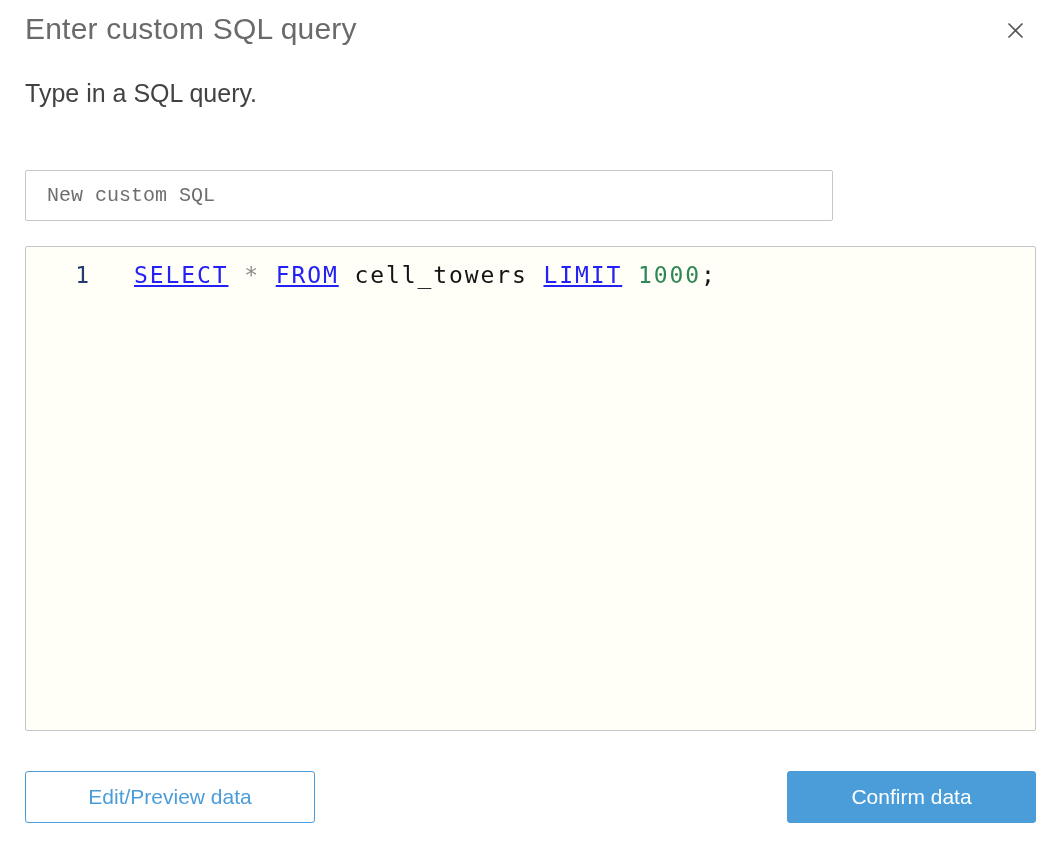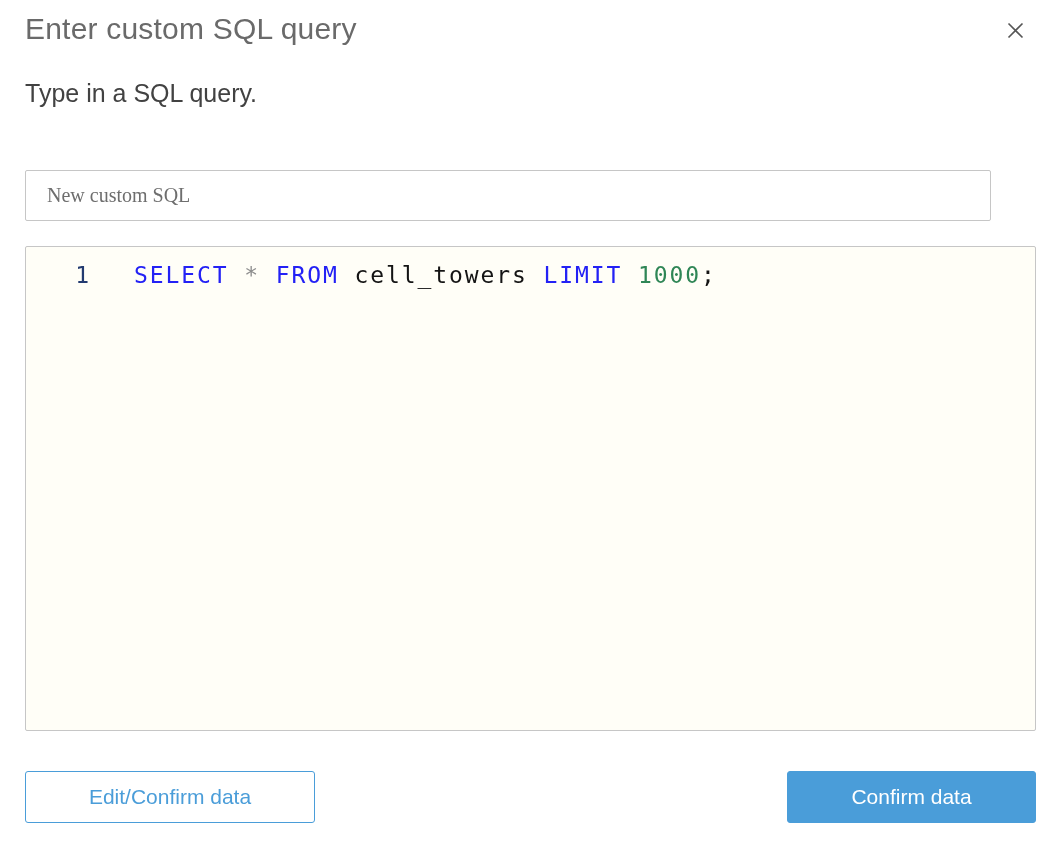--- a/index.html
+++ b/index.html
@@ -33,43 +33,43 @@
     position:absolute;top:8px;right:9px;
     background:none;border:none;cursor:pointer;
     width:24px;height:24px;display:flex;align-items:center;justify-content:center;
     color:var(--close-gray);
   }
   .subtitle{
     margin-top:32px;font-size:25px;color:var(--subtitle-gray);
     line-height:26px;
   }
   .name-input{
-    margin-top:64px;display:block;width:966px;height:51px;
+    margin-top:64px;display:block;width:808px;height:51px;
     border:1px solid var(--border-gray);border-radius:2px;background:#fff;
-    font-family:Liberation Serif, serif;
+    font-family:Liberation Mono, monospace;
     font-size:20px;color:var(--input-text-gray);padding:0 21px;outline:none;
   }
   .editor{
     margin-top:25px;width:1011px;height:485px;
     border:1px solid var(--border-gray);border-radius:2px;
     background:var(--editor-bg);
     padding-top:12px;overflow:hidden;cursor:text;
   }
   .code-line{display:flex;line-height:32px;}
   .gutter-num{
     width:63px;text-align:right;flex:0 0 auto;
     font-family:"DejaVu Sans Mono", monospace;
     font-size:23px;color:var(--line-number-navy);
   }
   .code-text{
     margin-left:45px;white-space:pre;
     font-family:"DejaVu Sans Mono", monospace;
     font-size:23px;letter-spacing:1.9px;color:var(--identifier-black);
   }
-  .tok-keyword{color:var(--keyword-blue);}
+  .tok-keyword{color:var(--keyword-blue);text-decoration:underline;}
   .tok-operator{color:var(--operator-gray);}
   .tok-identifier{color:var(--identifier-black);}
   .tok-plain{color:var(--identifier-black);}
   .tok-number{color:var(--number-green);text-align:center;}
   .footer{
     margin-top:40px;width:1011px;
     display:flex;justify-content:space-between;align-items:center;
   }
   .btn{
     font-family:"Liberation Sans", sans-serif;
@@ -106,17 +106,17 @@
   <div class="editor">
     <div id="code-lines">
         <div class="code-line">
           <div class="gutter-num">1</div>
           <div class="code-text"><span class="tok-keyword">SELECT</span><span class="tok-plain"> </span><span class="tok-operator">*</span><span class="tok-plain"> </span><span class="tok-keyword">FROM</span><span class="tok-identifier"> cell_towers </span><span class="tok-keyword">LIMIT</span><span class="tok-plain"> </span><span class="tok-number">1000</span><span class="tok-identifier">;</span></div>
         </div>
       </div>
   </div>
 
   <div class="footer">
-    <button class="btn btn-outline">Edit/Confirm data</button>
+    <button class="btn btn-outline">Edit/Preview data</button>
     <button class="btn btn-primary">Confirm data</button>
   </div>
 
 </div>
 
 </body></html>

